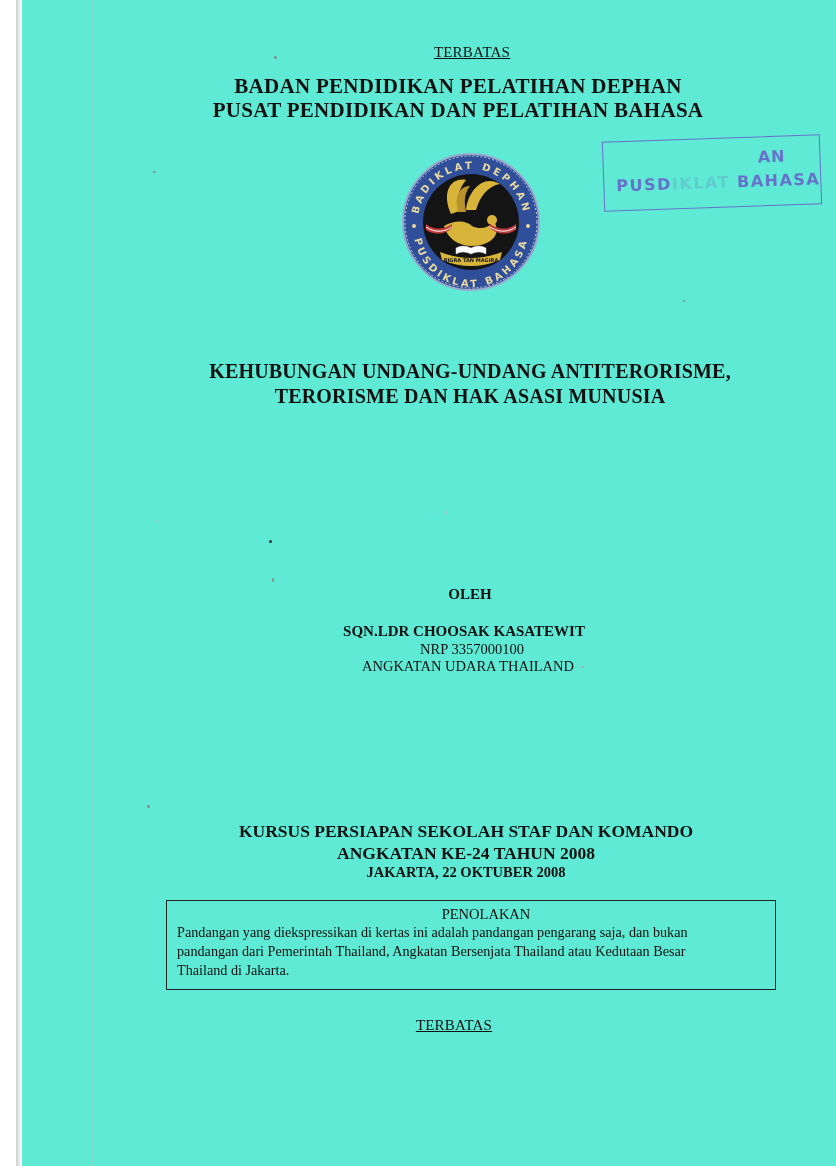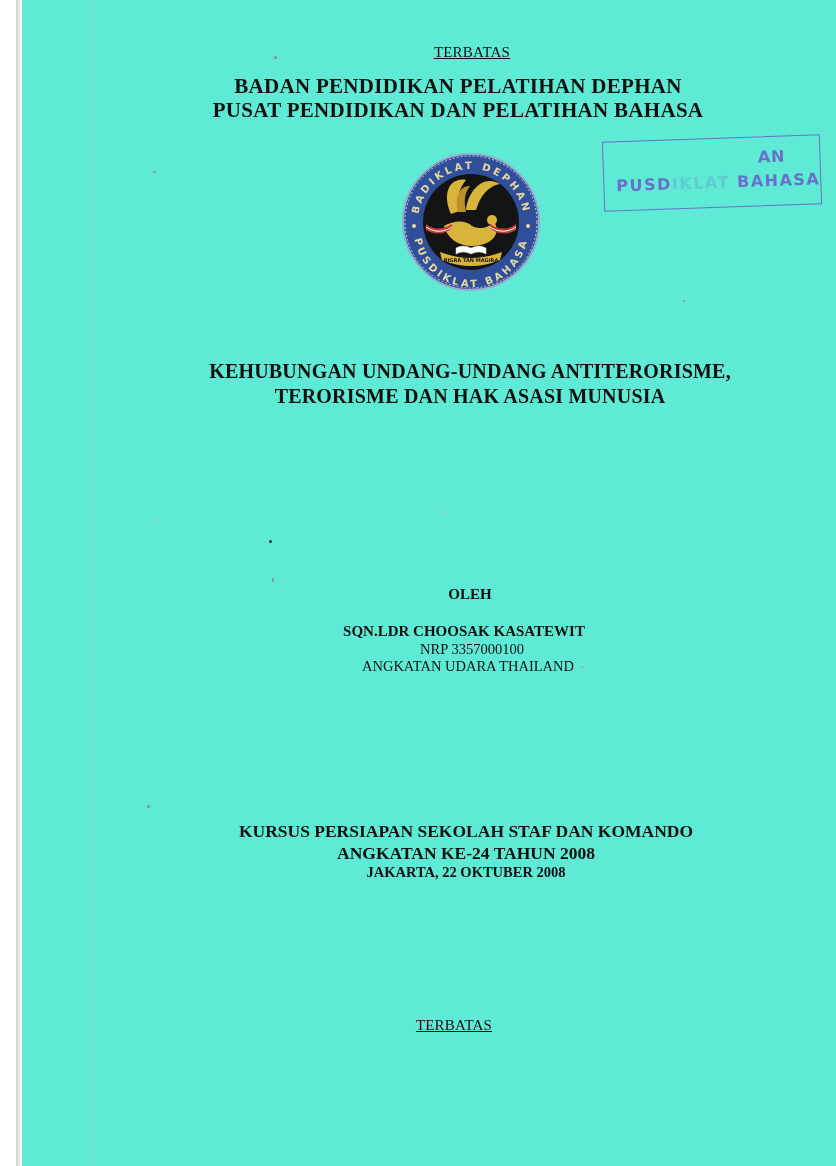--- a/index.html
+++ b/index.html
@@ -203,15 +203,21 @@
 
   <div class="center-line by-label" style="top:586px;left:36px;">OLEH</div>
   <div class="center-line author-name" style="top:623px;left:30px;">SQN.LDR CHOOSAK  KASATEWIT</div>
   <div class="center-line author-meta" style="top:641px;left:38px;">NRP 3357000100</div>
   <div class="center-line author-meta" style="top:658px;left:34px;">ANGKATAN UDARA THAILAND</div>
 
   <div class="center-line course-line" style="top:821px;left:32px;">KURSUS PERSIAPAN SEKOLAH STAF DAN KOMANDO</div>
   <div class="center-line course-line" style="top:843px;left:32px;">ANGKATAN KE-24 TAHUN 2008</div>
   <div class="center-line course-date" style="top:864px;left:32px;">JAKARTA, 22 OKTUBER 2008</div>
 
+  <div class="disclaimer-box">
+    <div class="disclaimer-heading">PENOLAKAN</div>
+    <div class="disclaimer-body">Pandangan yang diekspressikan di kertas ini adalah pandangan pengarang saja, dan bukan</div>
+    <div class="disclaimer-body">pandangan dari Pemerintah Thailand, Angkatan Bersenjata Thailand atau Kedutaan Besar</div>
+    <div class="disclaimer-body">Thailand di Jakarta.</div>
+  </div>
 
   <div class="center-line classification" style="top:1017px;left:20px;">TERBATAS</div>
 </div>
 
 </body></html>

